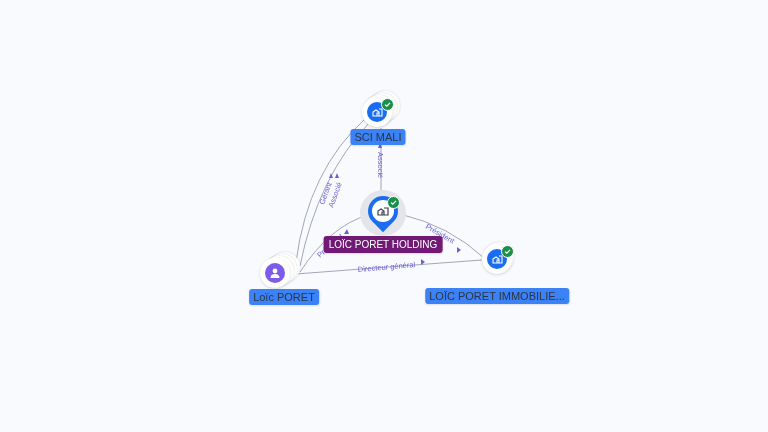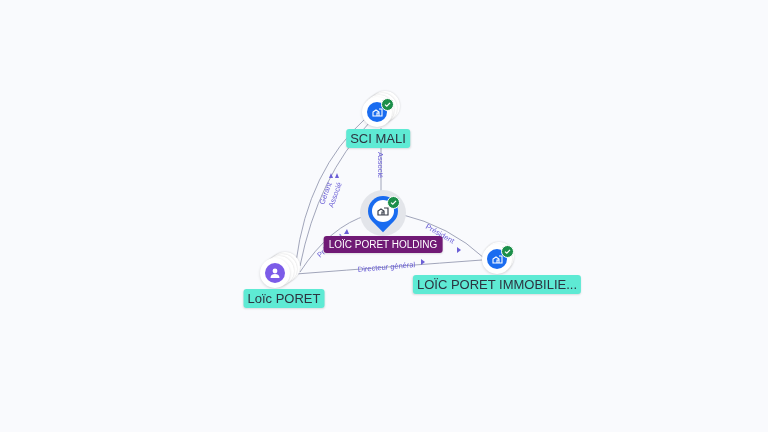--- a/index.html
+++ b/index.html
@@ -29,22 +29,22 @@
     width: 20px; height: 20px; border-radius: 50%;
     display: flex; align-items: center; justify-content: center;
   }
   .check {
     position: absolute; width: 11px; height: 11px; border-radius: 50%;
     background: #1c8f4a; border: 1px solid #fff;
     display: flex; align-items: center; justify-content: center;
   }
   .label {
     position: absolute; white-space: nowrap;
-    background: #5eead4; color: #2d3340;
-    font-size: 13px; padding: 2px 4px; border-radius: 3px;
+    background: #3b82f6; color: #2d3340;
+    font-size: 11px; padding: 2px 4px; border-radius: 3px;
     box-shadow: 0 1px 2px rgba(0,0,0,0.12);
     transform: translateX(-50%);
   }
   .label.main {
     background: #701a75; color: #ffffff; font-size: 10px;
     padding: 3px 5px;
   }
   .pin-halo {
     position: absolute; width: 46px; height: 46px; border-radius: 50%;
     background: #e3e5ea;
@@ -136,21 +136,21 @@
             <path d="M1,9 V5 L4,3 L7,5 V9 Z M5,9 V6 H7 M7,2 H10 V9 H7" fill="none" stroke="#fff" stroke-width="1.1"></path>
           </svg>
       </div>
     </div>
     <div class="check" style="left:19px;top:1px;">
       <svg width="7" height="7" viewBox="0 0 7 7">
           <path d="M1,3.6 L2.8,5.2 L6,1.8" fill="none" stroke="#fff" stroke-width="1.2"></path>
         </svg>
     </div>
   </div>
-  <div class="label" style="left:497px;top:275px;">LOÏC PORET IMMOBILIE...</div>
+  <div class="label" style="left:497px;top:288px;">LOÏC PORET IMMOBILIE...</div>
 
   <div class="node" style="left:260px;top:258px;">
     <div class="stack" style="left:10px;top:-6px;"></div>
     <div class="stack" style="left:7px;top:-4px;"></div>
     <div class="stack" style="left:4px;top:-2px;"></div>
     <div class="disc" style="left:0;top:0;">
       <div class="icon-circle" style="background:#7c5ce8;">
         <svg width="12" height="12" viewBox="0 0 12 12">
             <circle cx="6" cy="4" r="2.4" fill="#fff"></circle>
             <path d="M1.5,11 Q1.5,7 6,7 Q10.5,7 10.5,11 Z" fill="#fff"></path>

